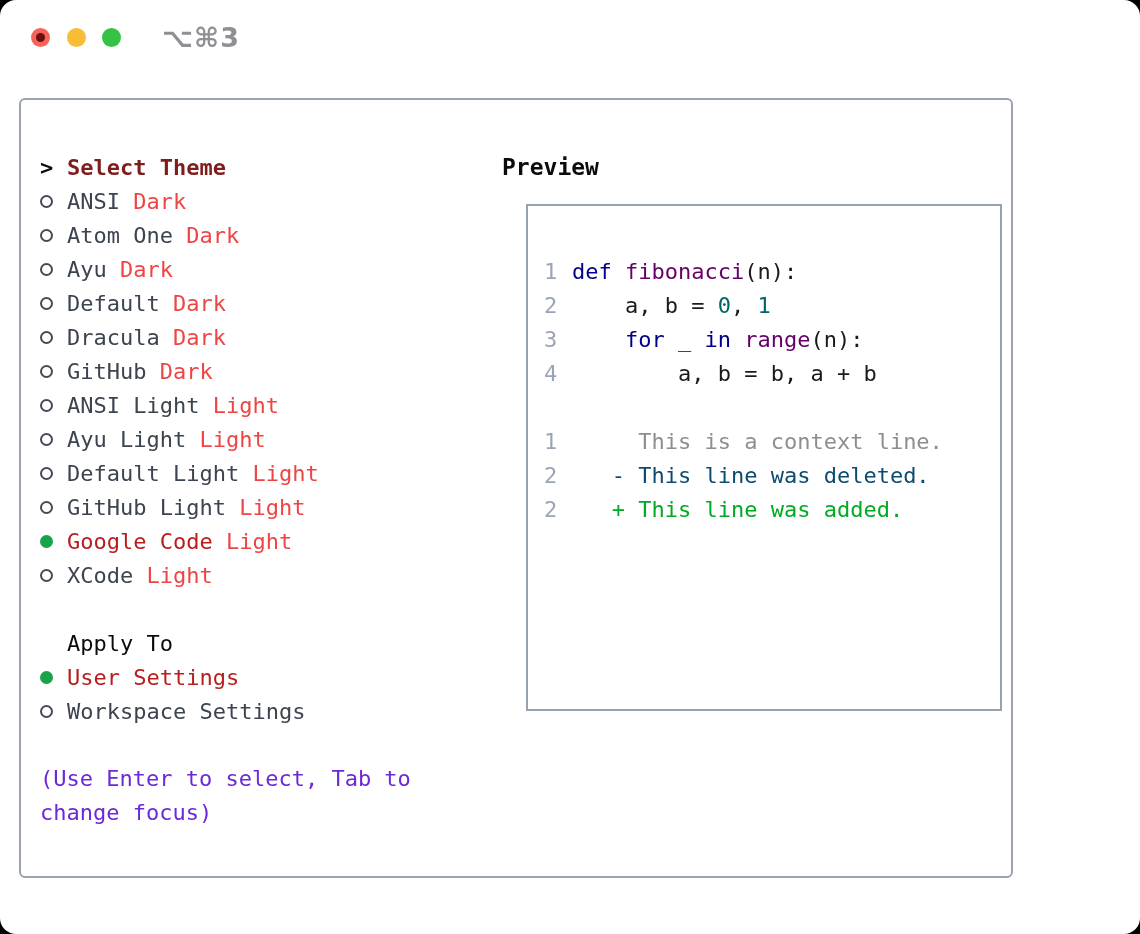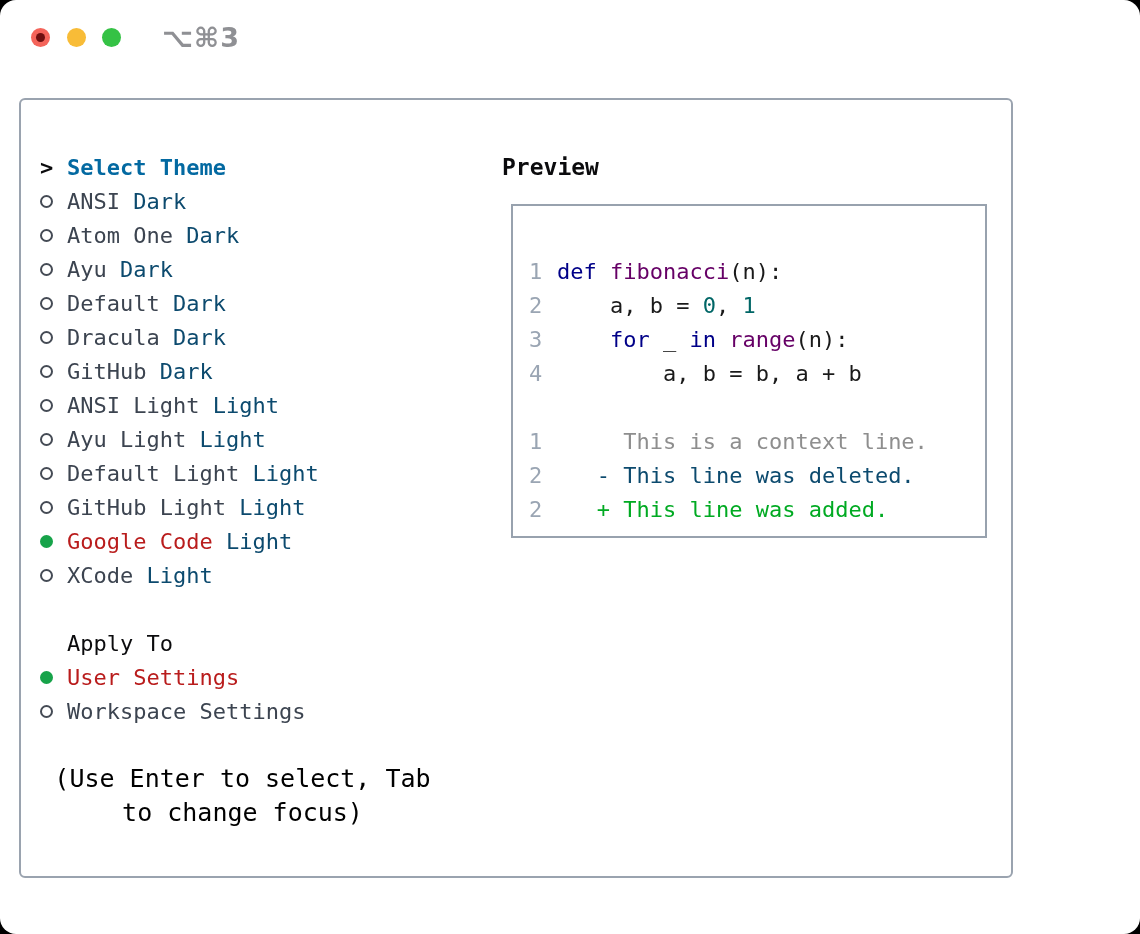--- a/index.html
+++ b/index.html
@@ -27,40 +27,40 @@
   .panel {
     position:absolute; left:19px; top:98px; width:994px; height:780px;
     border:2px solid #9aa3af; border-radius:6px; background:#fff;
   }
 
   
   .left-col { position:absolute; left:19px; top:50px; width:420px; font-size:22px; color:#3c4450; }
   .row { height:34px; display:flex; align-items:center; white-space:pre; }
   .marker { width:27px; flex:0 0 27px; display:flex; align-items:center; }
   .prompt { font-weight:700; color:#0b0b0d; }
-  .hdr { font-weight:700; color:#0369a1; }
+  .hdr { font-weight:700; color:#7f1d1d; }
   .subhdr { color:#0b0b0d; }
   .dot { width:13px; height:13px; border-radius:50%; border:2px solid #454b55; }
   .dot.sel { background:#17a34a; border-color:#17a34a; }
   .t-name { color:#3c4450; }
   .row.sel .t-name { color:#b91c1c; }
-  .t-var { color:#0c4a6e; }
+  .t-var { color:#ef4444; }
   .spacer { height:34px; }
   .help {
-    width:405px; color:#000000; font-size:25px; line-height:34px;
-    white-space:normal; word-wrap:break-word;text-align:center;
+    width:405px; color:#6d28d9; font-size:22px; line-height:34px;
+    white-space:normal; word-wrap:break-word;
   }
 
   
   .preview-title {
     position:absolute; left:481px; top:50px; height:34px; display:flex; align-items:center;
     font-size:23px; font-weight:700; color:#0b0b0d;
   }
   .preview-box {
-    position:absolute; left:490px; top:104px; width:476px; height:334px;
+    position:absolute; left:505px; top:104px; width:476px; height:507px;
     border:2px solid #98a2ae; background:#fff;
     padding:49px 0 0 16px; font-size:22px; line-height:34px;
   }
   .cline { height:34px; white-space:pre; color:#1a1a1a; }
   .ln { display:inline-block; width:28px; color:#9aa5b3; }
   .kw  { color:#000088; }
   .fn  { color:#660066; }
   .lit { color:#006666; }
   .diff-block { margin-top:34px; }
   .ctx { color:#8e8e8e; }

